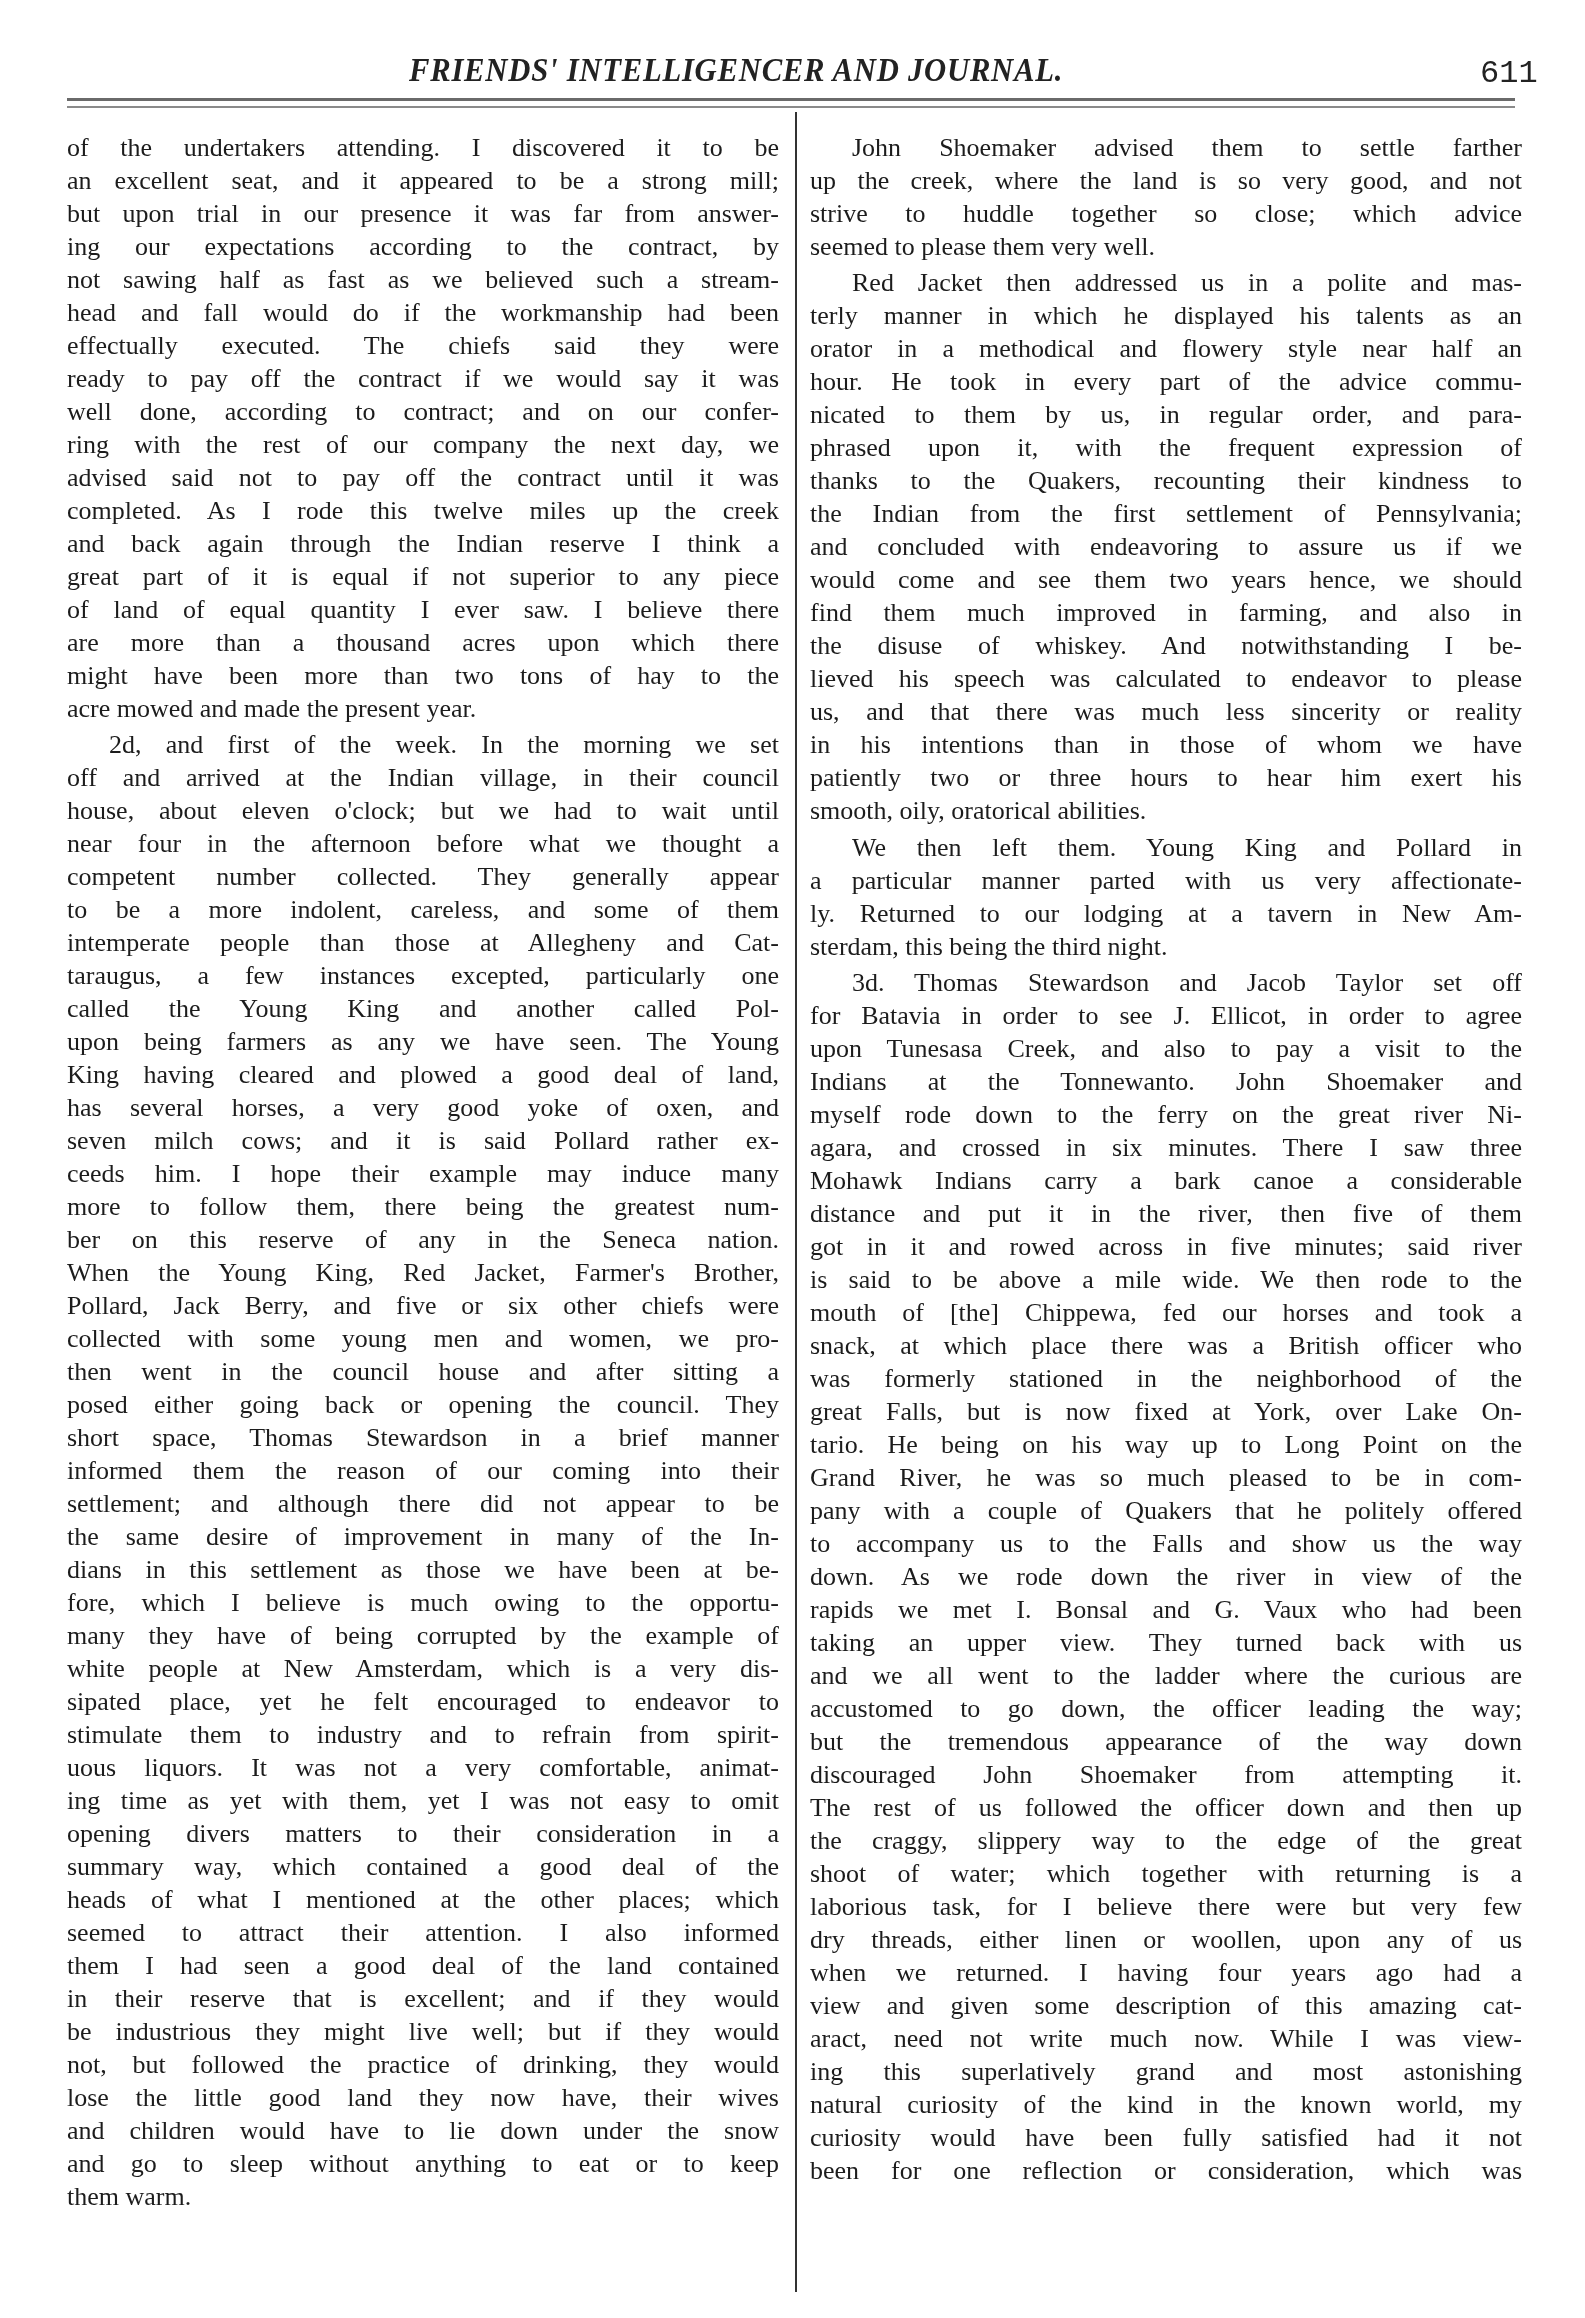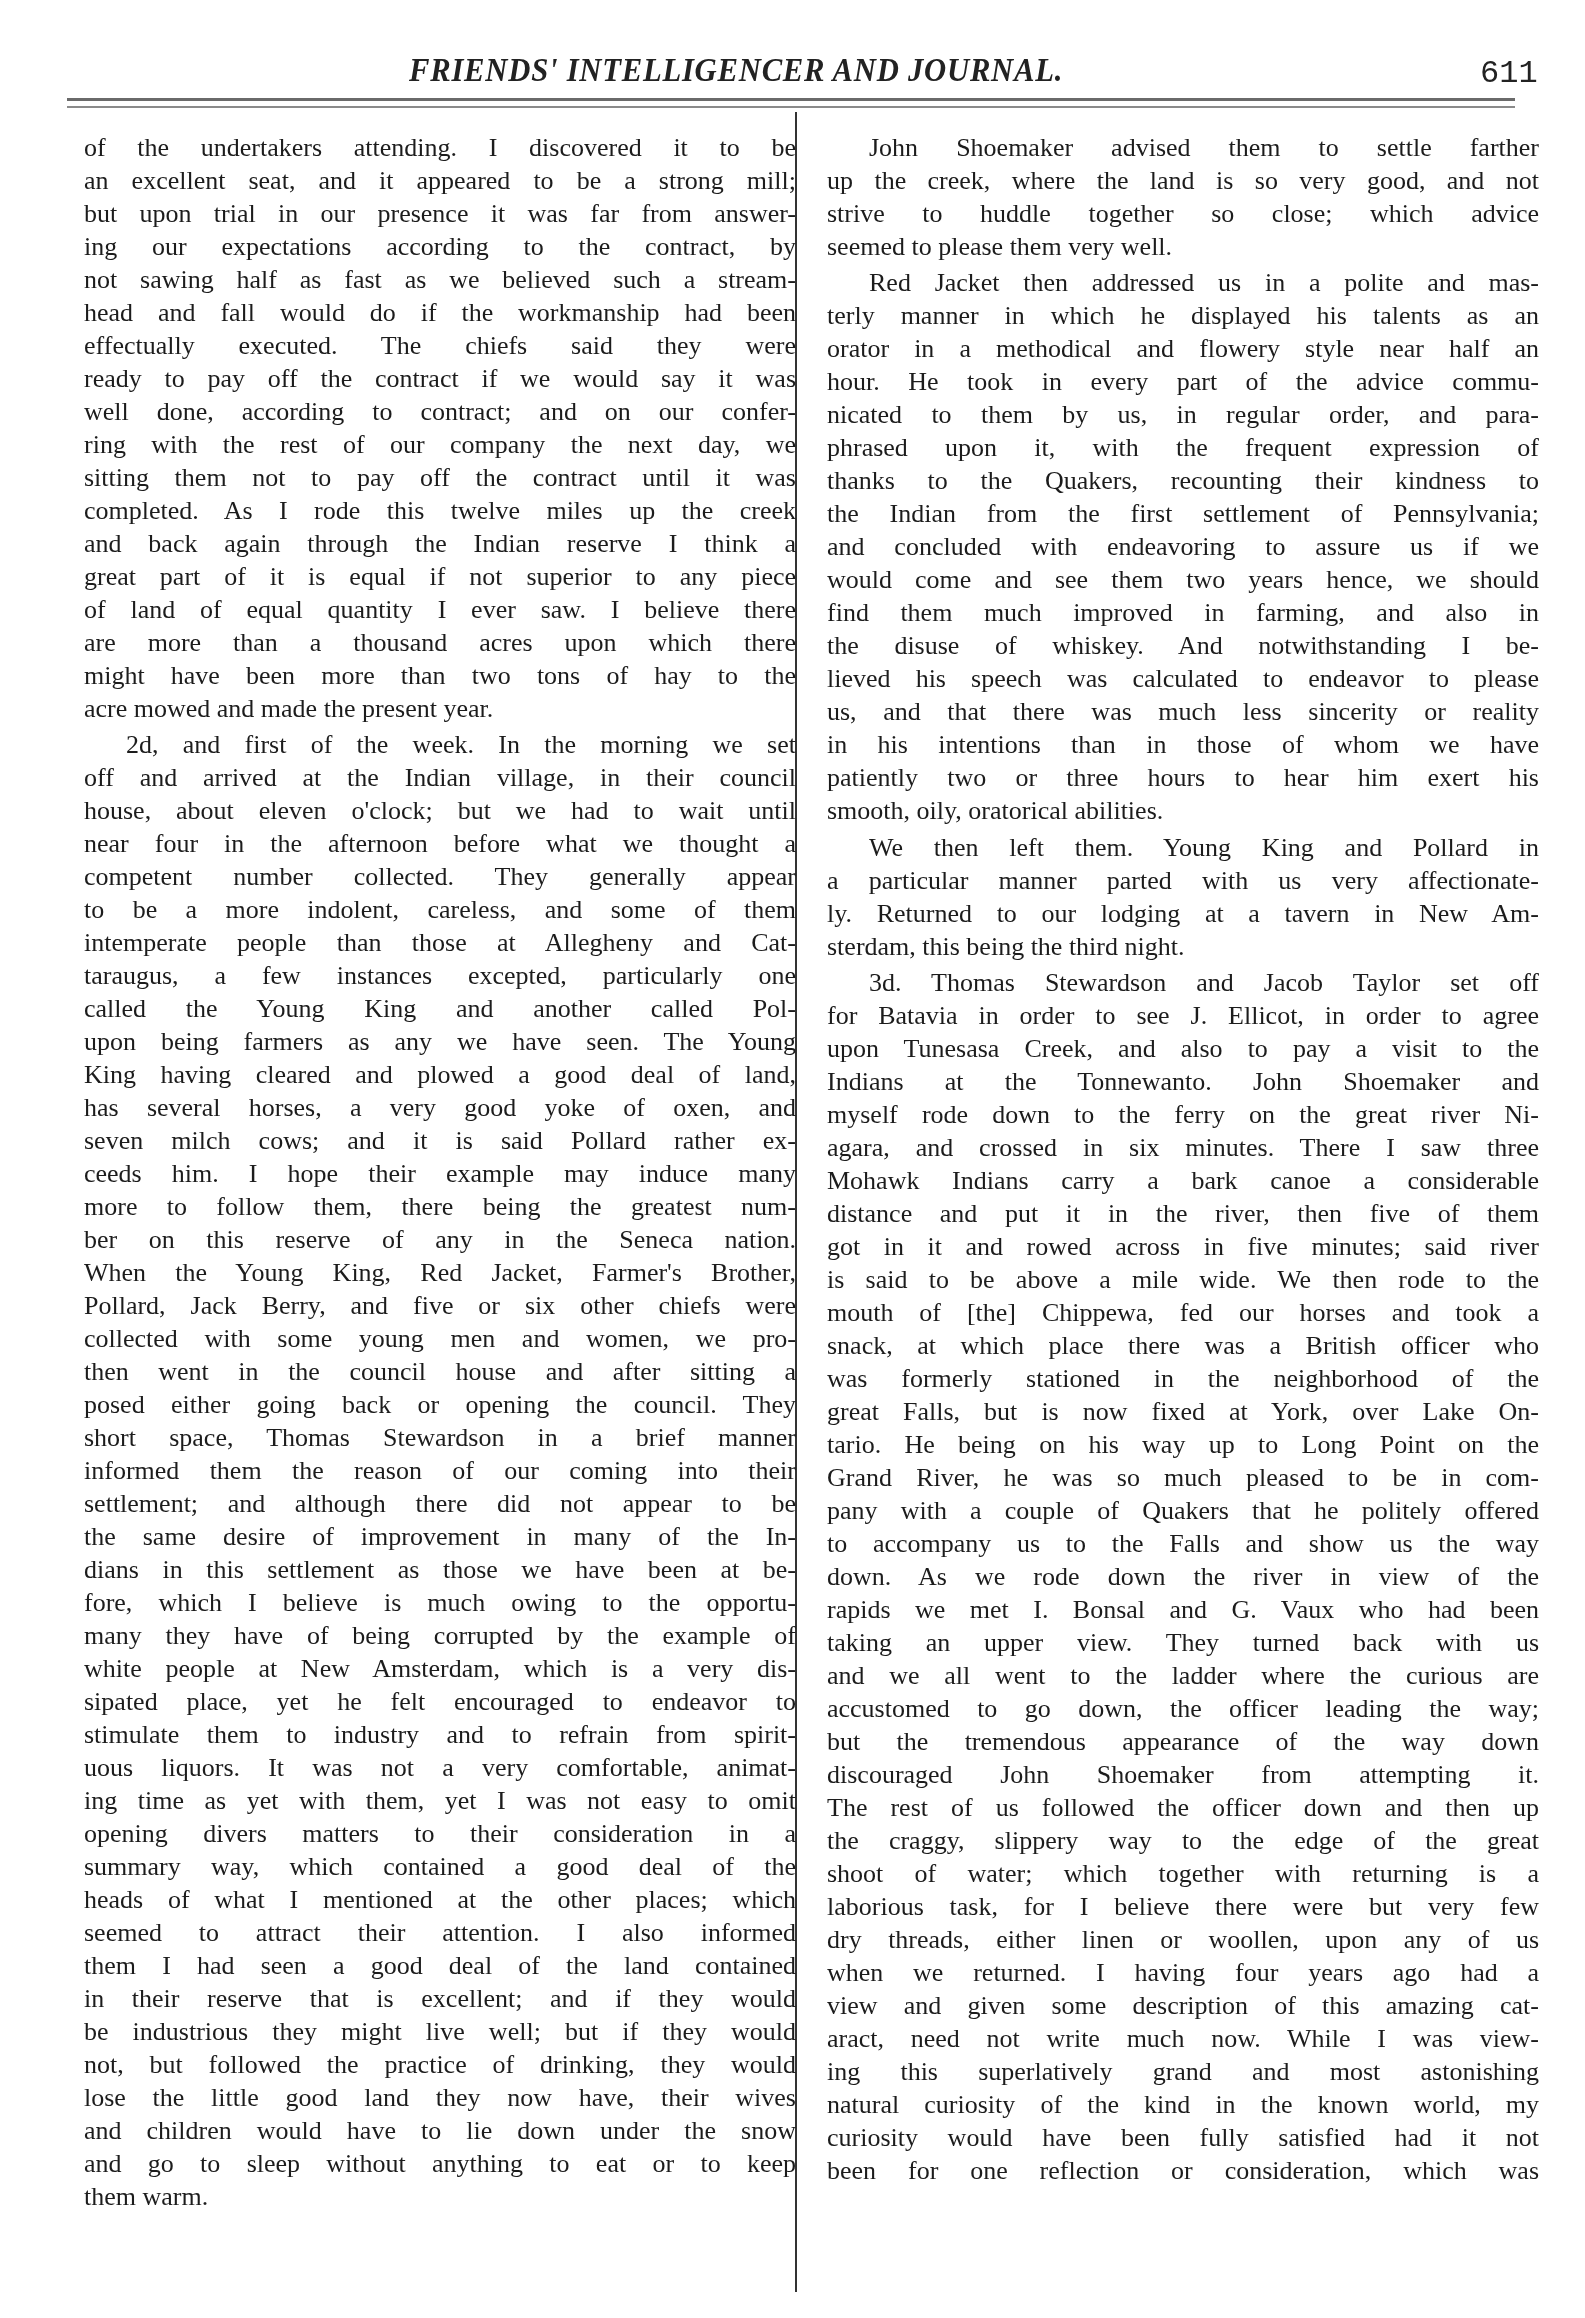--- a/index.html
+++ b/index.html
@@ -14,21 +14,21 @@
   .page-number {
     position: absolute; left: 1480px; top: 55px;
     font-family: Liberation Mono, monospace; font-size: 32px; color: #222;
   }
   .rule { position: absolute; left: 67px; width: 1448px; height: 2.5px; background: #6a6a6a; }
   .rule.r1 { top: 98px; }
   .rule.r2 { top: 106px; height: 1.7px; background: #8a8a8a; }
   .col-divider { position: absolute; left: 795px; top: 112px; width: 1.7px; height: 2180px; background: #333; }
   .column {
     position: absolute; top: 131px; width: 712px;
-    font-family: "Liberation Serif", serif; font-size: 26px; line-height: 33px; color: #1c1c1c; margin-left: 17px;
+    font-family: "Liberation Serif", serif; font-size: 26px; line-height: 33px; color: #1c1c1c;
   }
   .col-left { left: 67px; }
   .col-right { left: 810px; }
   .line {
     display: block; height: 33px; white-space: nowrap; overflow: hidden;
     text-align: justify; text-align-last: justify;
   }
   .line.last { text-align-last: left; }
   .para-gap { margin-top: 3.3px; }
   .indent { padding-left: 42px; }
@@ -50,21 +50,21 @@
       <span class="line">of the undertakers attending.  I discovered it to be</span>
       <span class="line">an excellent seat, and it appeared to be a strong mill;</span>
       <span class="line">but upon trial in our presence it was far from answer-</span>
       <span class="line">ing our expectations according to the contract, by</span>
       <span class="line">not sawing half as fast as we believed such a stream-</span>
       <span class="line">head and fall would do if the workmanship had been</span>
       <span class="line">effectually executed.  The chiefs said they were</span>
       <span class="line">ready to pay off the contract if we would say it was</span>
       <span class="line">well done, according to contract; and on our confer-</span>
       <span class="line">ring with the rest of our company the next day, we</span>
-      <span class="line">sitting them not to pay off the contract until it was</span>
+      <span class="line">advised said not to pay off the contract until it was</span>
       <span class="line">completed.  As I rode this twelve miles up the creek</span>
       <span class="line">and back again through the Indian reserve I think a</span>
       <span class="line">great part of it is equal if not superior to any piece</span>
       <span class="line">of land of equal quantity I ever saw. I believe there</span>
       <span class="line">are more than a thousand acres upon which there</span>
       <span class="line">might have been more than two tons of hay to the</span>
       <span class="line last">acre mowed and made the present year.</span>
     </div>
     <div class="para-gap">
       <span class="line indent">2d, and first of the week.  In the morning we set</span>

